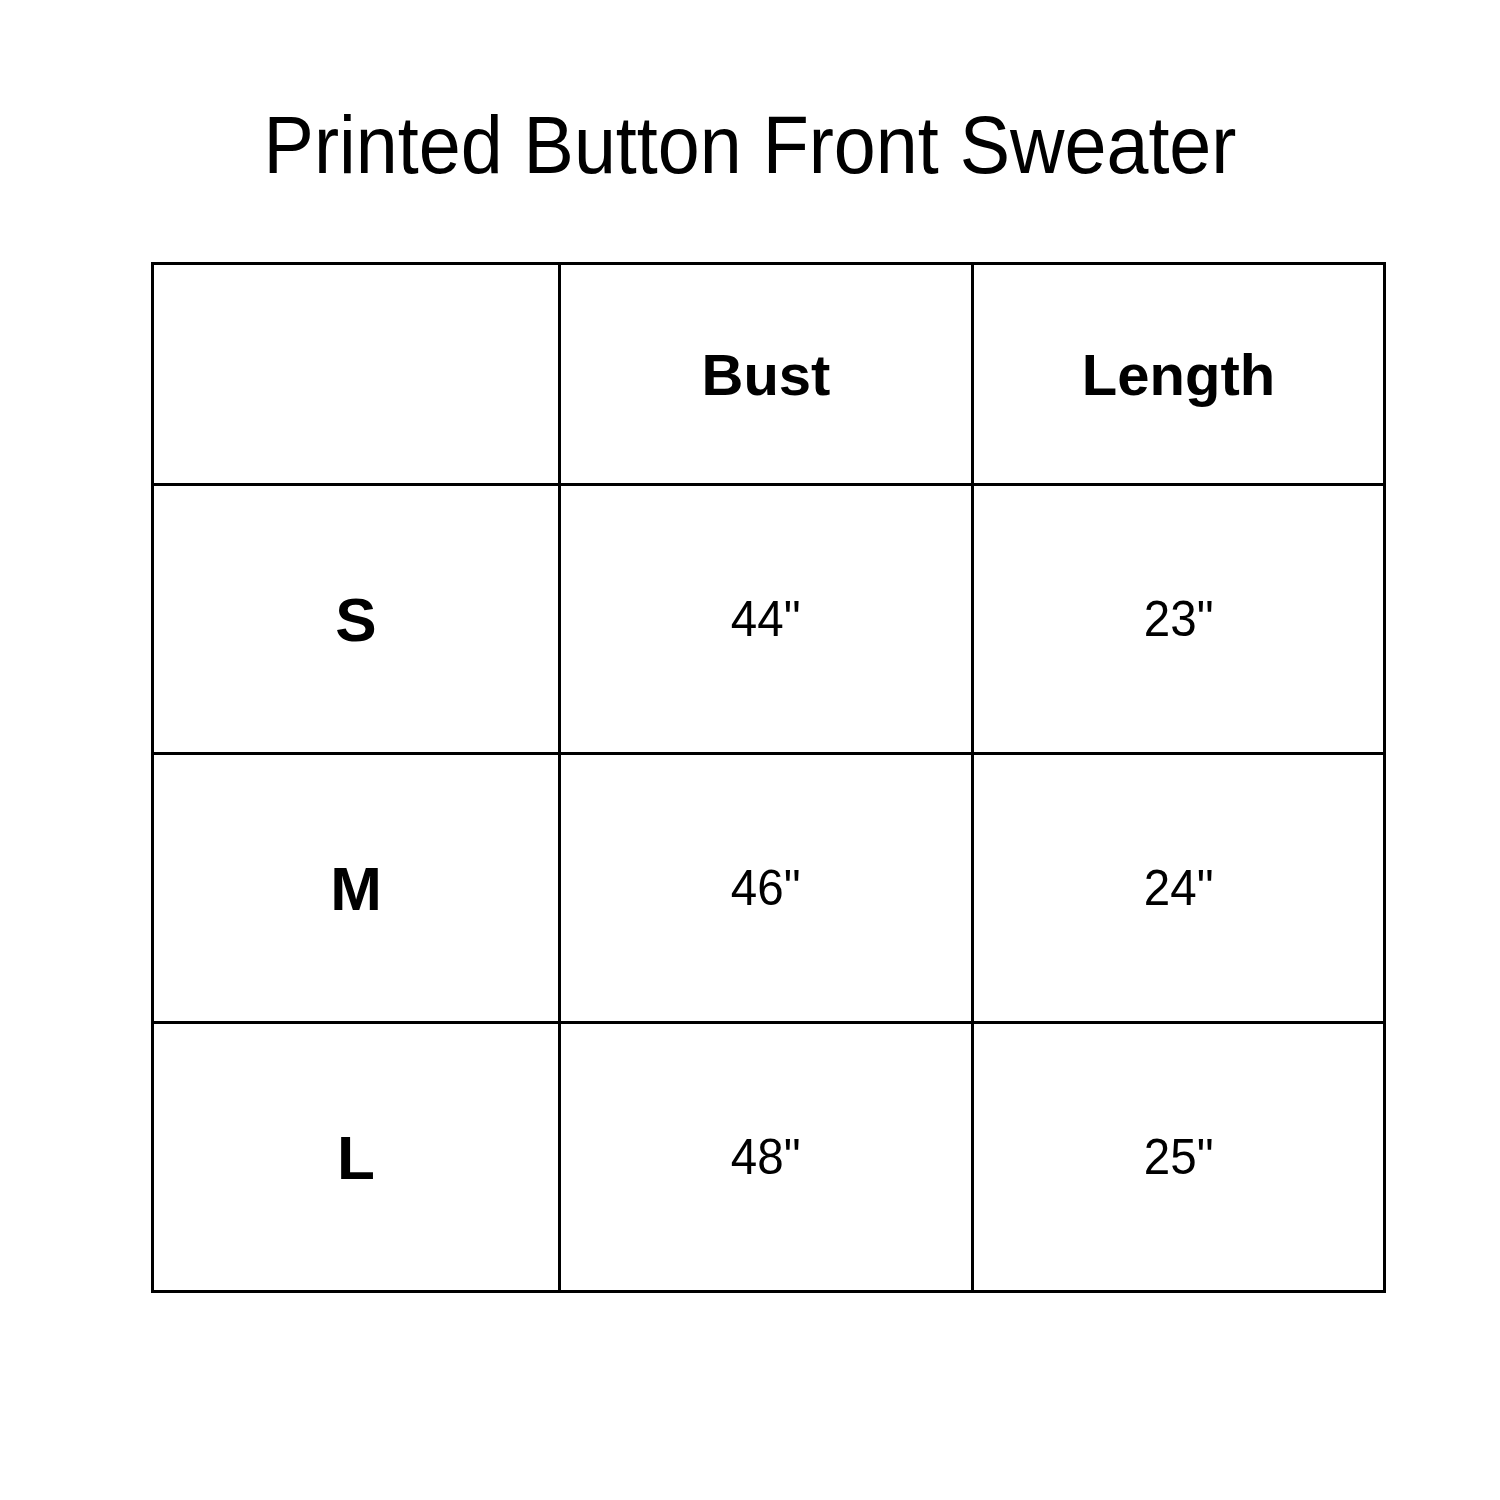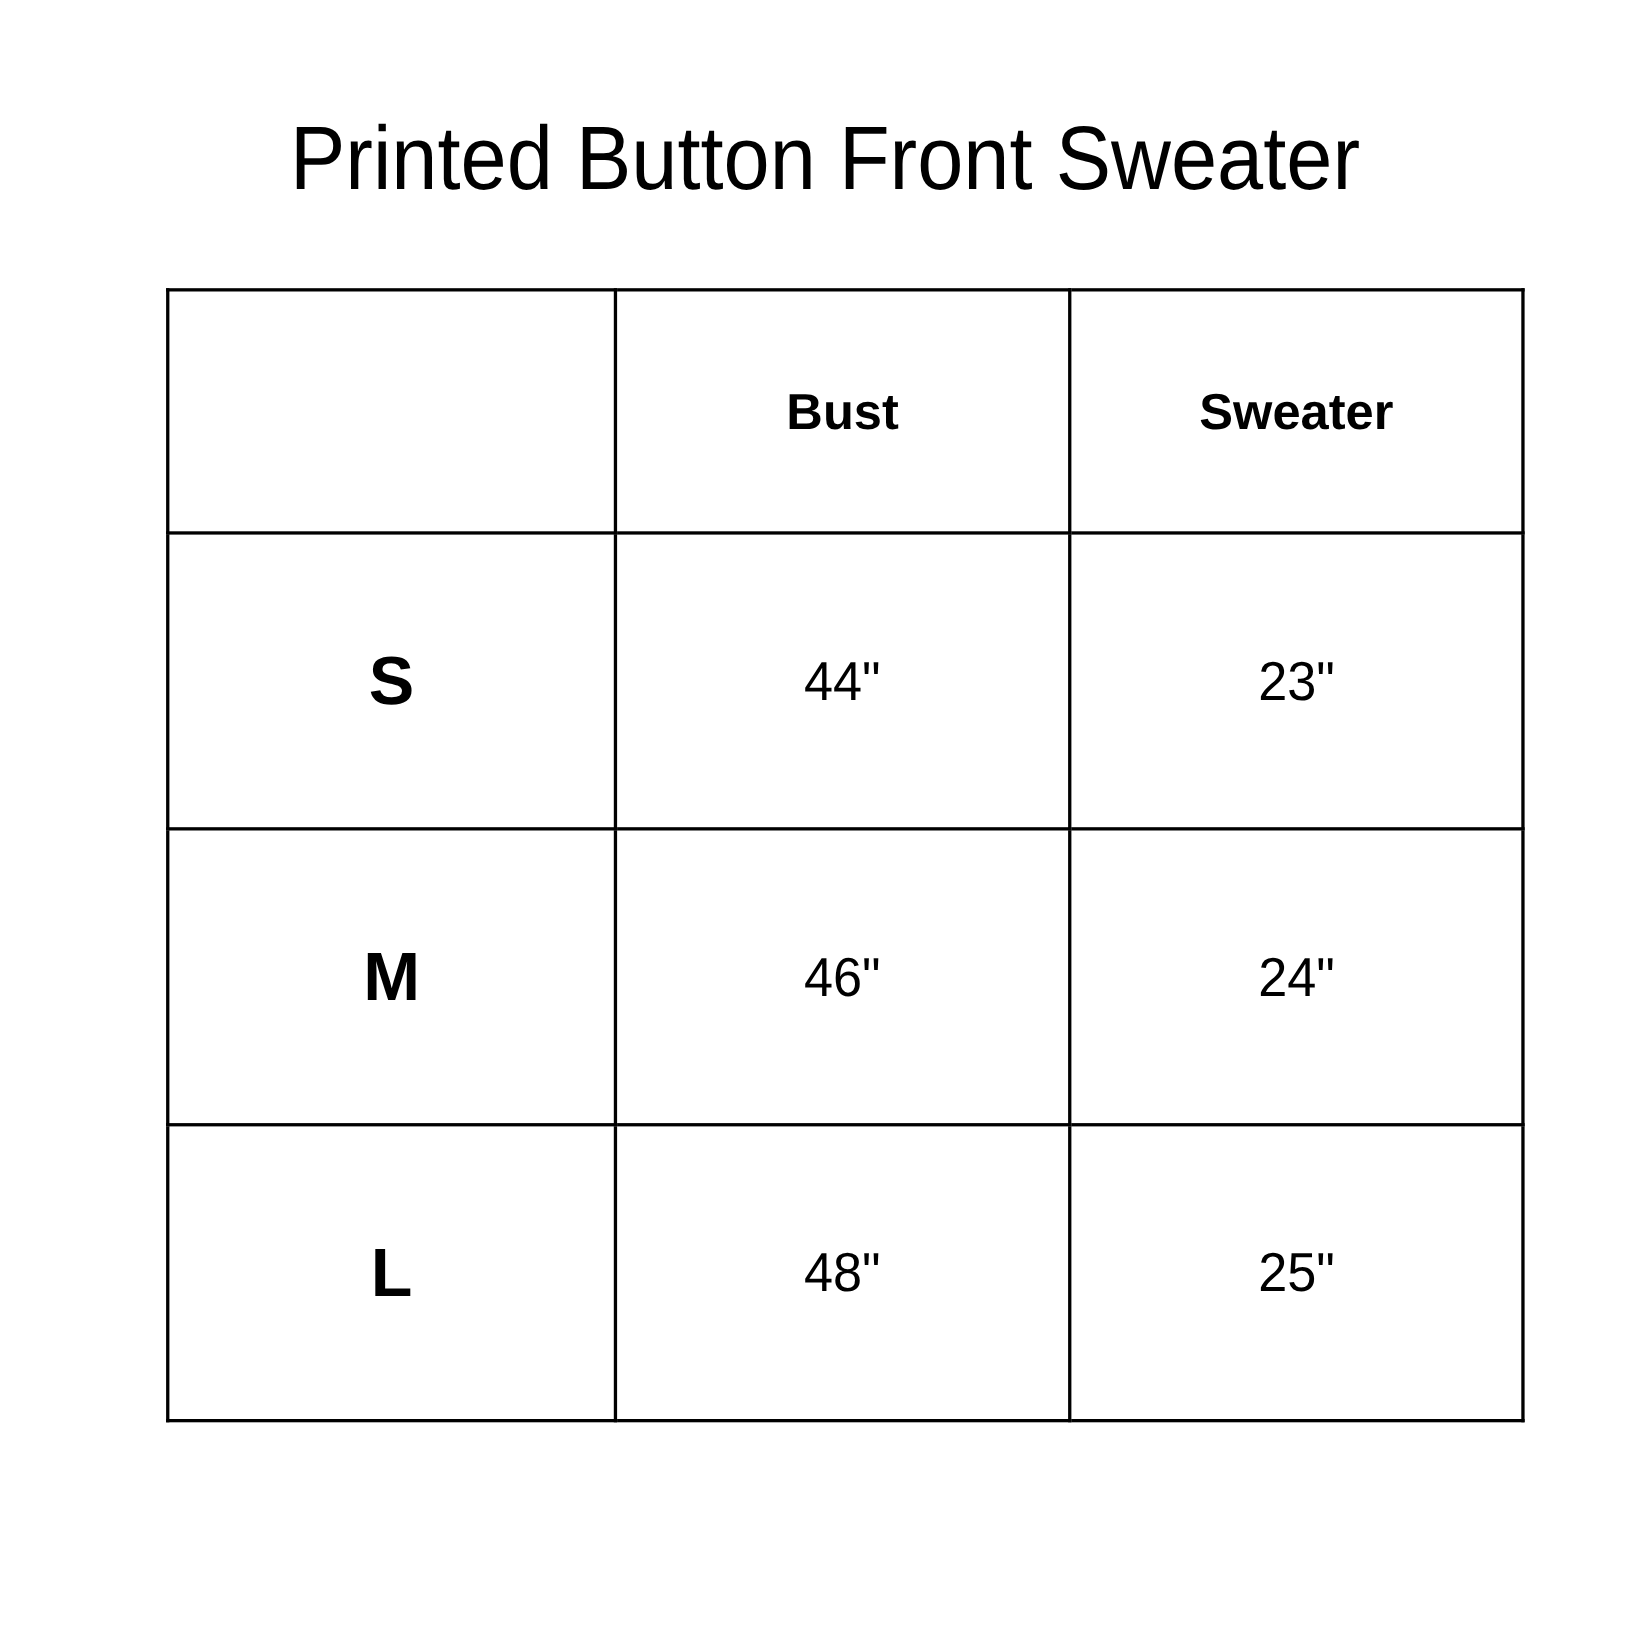--- a/index.html
+++ b/index.html
@@ -40,21 +40,21 @@
     border: 3px solid #000000;
     text-align: center;
     vertical-align: middle;
     padding: 0;
     background: #ffffff;
   }
   tr.header-row td { height: 218px; }
   tr.data-row td   { height: 266px; }
   .col-header {
     font-weight: 700;
-    font-size: 46px;
+    font-size: 58px;
     letter-spacing: 0px;
   }
   .size-label {
     font-weight: 700;
     font-size: 62px;
   }
   .cell-value {
     font-weight: 400;
     font-size: 50px;
     transform: scaleX(0.95);
@@ -74,21 +74,21 @@
   </colgroup>
   <tbody>
     <tr class="header-row">
       <td>
         <span class="col-header"></span>
       </td>
       <td>
         <span class="col-header">Bust</span>
       </td>
       <td>
-        <span class="col-header">Sweater</span>
+        <span class="col-header">Length</span>
       </td>
     </tr>
 
     <tr class="data-row">
       <td>
         <span class="size-label">S</span>
       </td>
       <td>
         <span class="cell-value">44"</span>
       </td>

